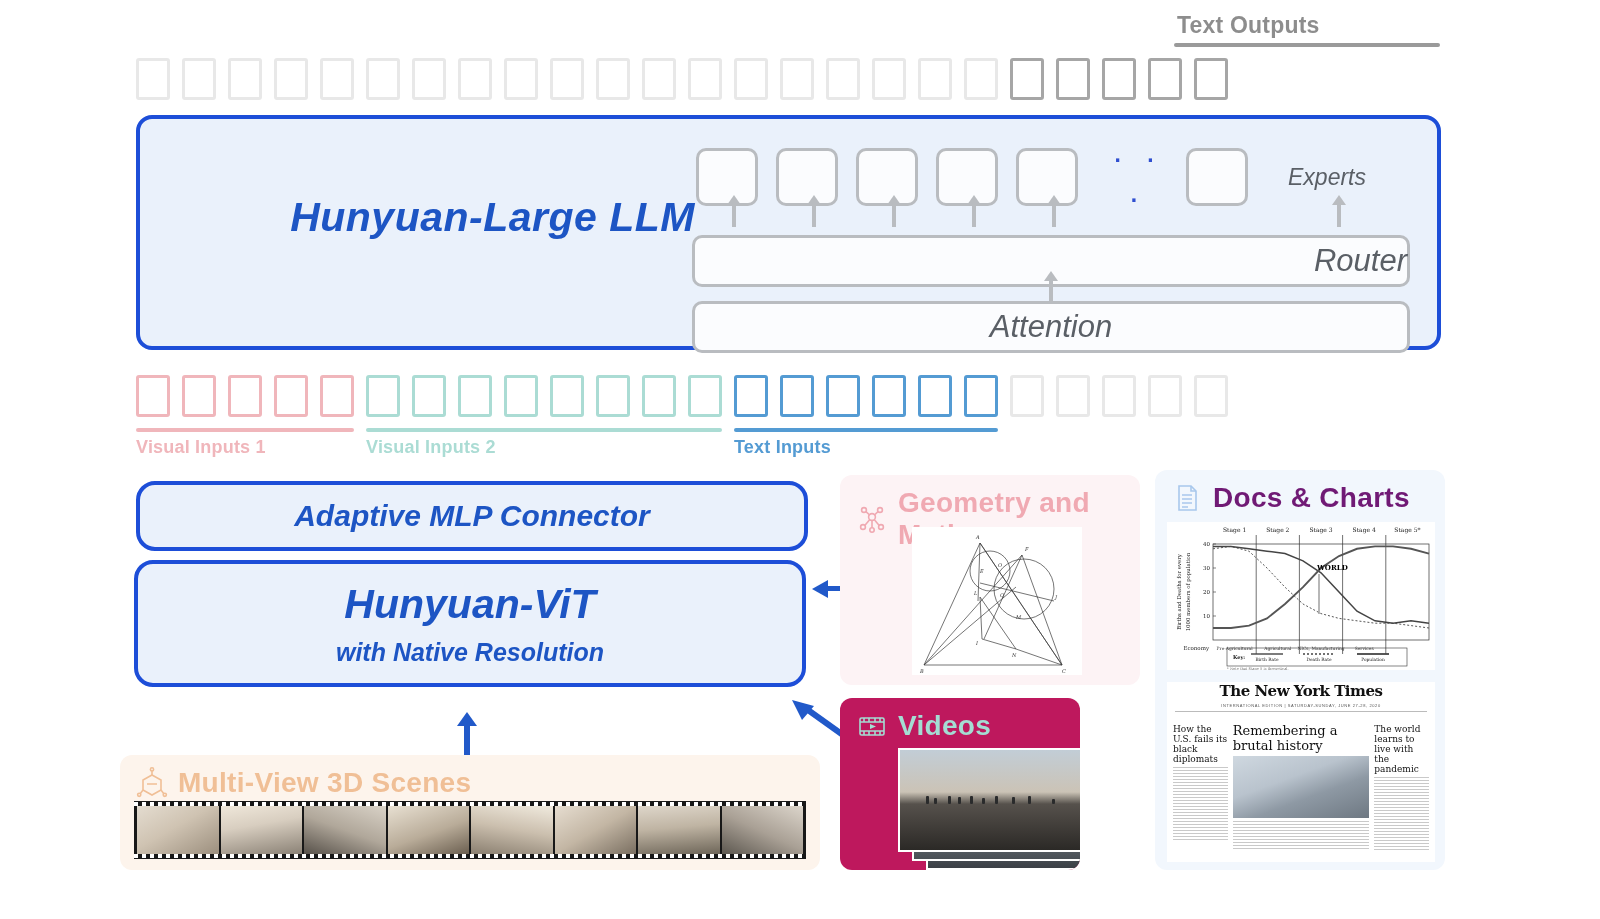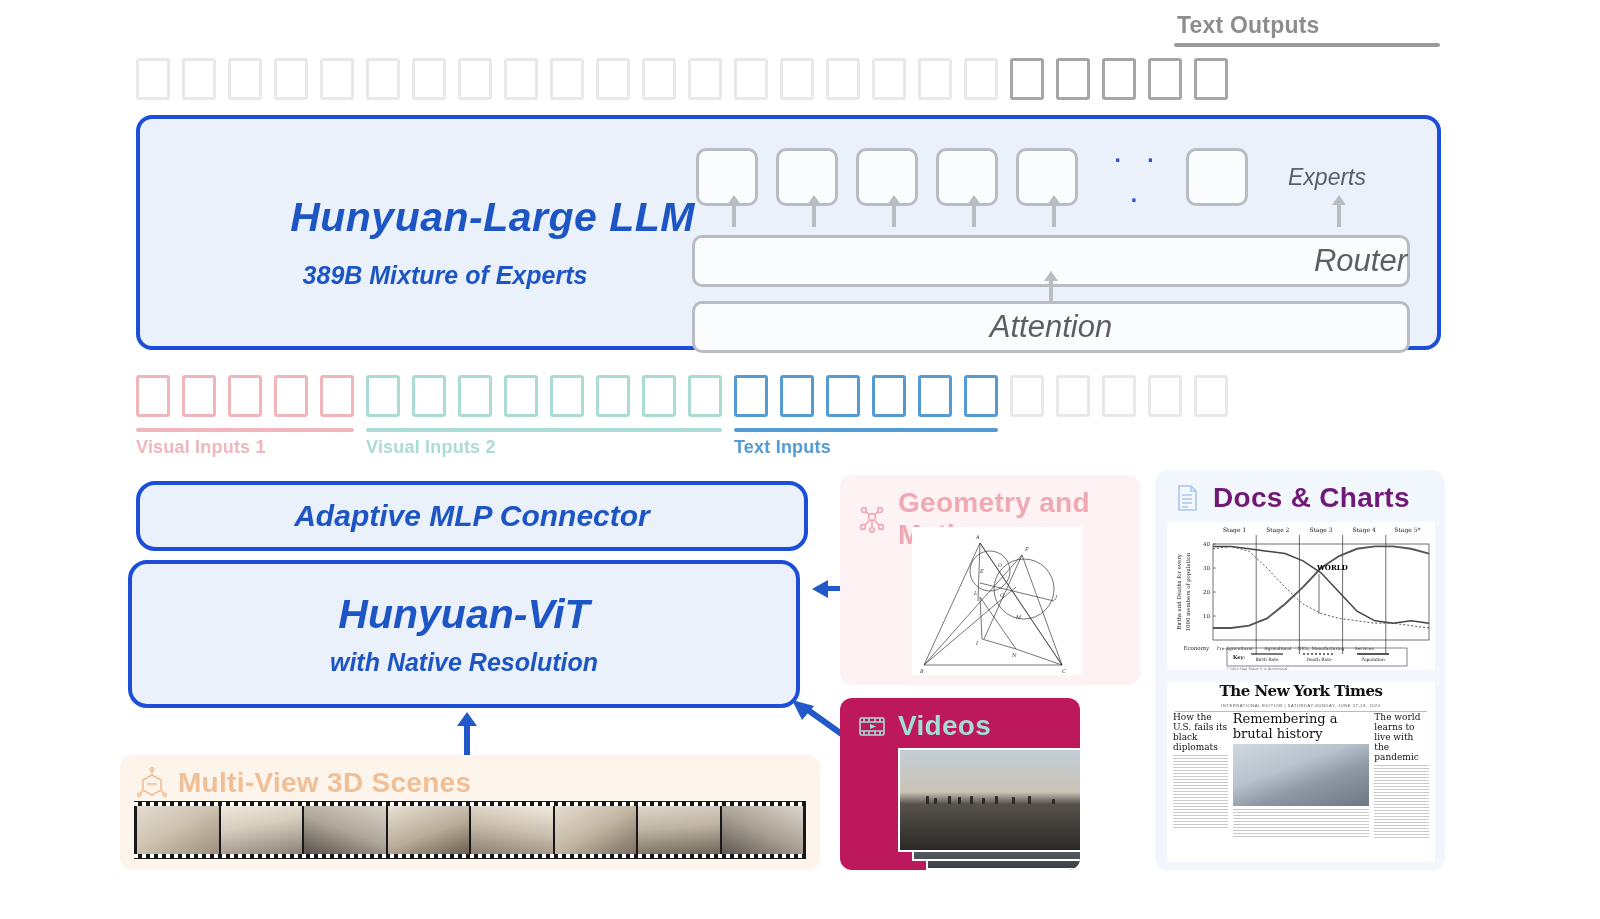--- a/index.html
+++ b/index.html
@@ -81,21 +81,21 @@
   .in-label .txt{font-size:18px;font-weight:bold;margin-top:5px;letter-spacing:.2px;}
 
   
   .mod-box{
     position:absolute;background:#eaf1fb;border:4px solid #1d4ed8;border-radius:19px;
     box-sizing:border-box;display:flex;flex-direction:column;
     align-items:center;justify-content:center;
   }
   #mlp-box{left:136px;top:481px;width:672px;height:70px;}
   #mlp-box .t{font-size:30px;font-weight:bold;font-style:italic;color:#1d55c4;}
-  #vit-box{left:128px;top:560px;width:672px;height:148px;}
+  #vit-box{left:134px;top:560px;width:672px;height:127px;}
   #vit-box .t1{font-size:41px;font-weight:bold;font-style:italic;color:#1d55c4;margin-bottom:10px;}
   #vit-box .t2{font-size:25px;font-weight:bold;font-style:italic;color:#1d55c4;}
 
   
   .blue-arrow-left{position:absolute;}
   .blue-arrow-left .shaft{position:absolute;right:0;top:6px;height:5px;background:#2159c9;}
   .blue-arrow-left .head{
     position:absolute;left:0;top:0;width:0;height:0;
     border-top:9px solid transparent;border-bottom:9px solid transparent;
     border-right:16px solid #2159c9;
@@ -127,21 +127,21 @@
   #docs-chart{position:absolute;left:12px;top:52px;width:268px;height:148px;background:#ffffff;}
   #nyt-wrap{position:absolute;left:12px;top:212px;width:268px;height:180px;background:#ffffff;overflow:hidden;}
   #nyt-masthead{
     text-align:center;font-family:"DejaVu Serif", serif;font-weight:bold;
     font-size:15px;color:#111;margin-top:0;letter-spacing:-0.5px;
   }
   #nyt-sub{
     text-align:center;font-size:4px;color:#555;letter-spacing:.6px;margin-top:3px;
     border-bottom:1px solid #bbb;padding-bottom:3px;margin-left:8px;margin-right:8px;
   }
-  .nyt-cols{display:flex;margin-top:0;padding:0 6px;gap:5px;}
+  .nyt-cols{display:flex;margin-top:12px;padding:0 6px;gap:5px;}
   .nyt-col{flex:1;}
   .nyt-col.wide{flex:2.5;}
   .nyt-h{font-family:"DejaVu Serif", serif;font-size:9px;color:#111;line-height:1.12;font-weight:normal;}
   .nyt-h.big{font-size:13px;}
   .nyt-lines{margin-top:3px;}
   .nyt-lines i{display:block;height:1px;background:#c9c9c9;margin-bottom:2px;}
   .nyt-photo{
     height:62px;margin-top:3px;
     background:linear-gradient(160deg,#cfd8e0 0%,#b9c3cd 38%,#8e99a4 62%,#6e7882 100%);
   }
@@ -200,21 +200,20 @@
     <div class="tok grey-dark"></div>
   </div>
 
 <div id="text-outputs-group">
   <div class="label">Text Outputs</div>
   <div class="rule"></div>
 </div>
 
 <div id="llm-box">
   <div id="llm-title">Hunyuan-Large LLM</div>
-  <div id="llm-subtitle">389B Mixture of Experts</div>
 
   <div id="experts-row">
       <div class="expert-box"></div>
       <div class="expert-box"></div>
       <div class="expert-box"></div>
       <div class="expert-box"></div>
       <div class="expert-box"></div>
       <div id="experts-ellipsis">· · ·</div>
       <div class="expert-box"></div>
       <div id="experts-label">Experts</div>

